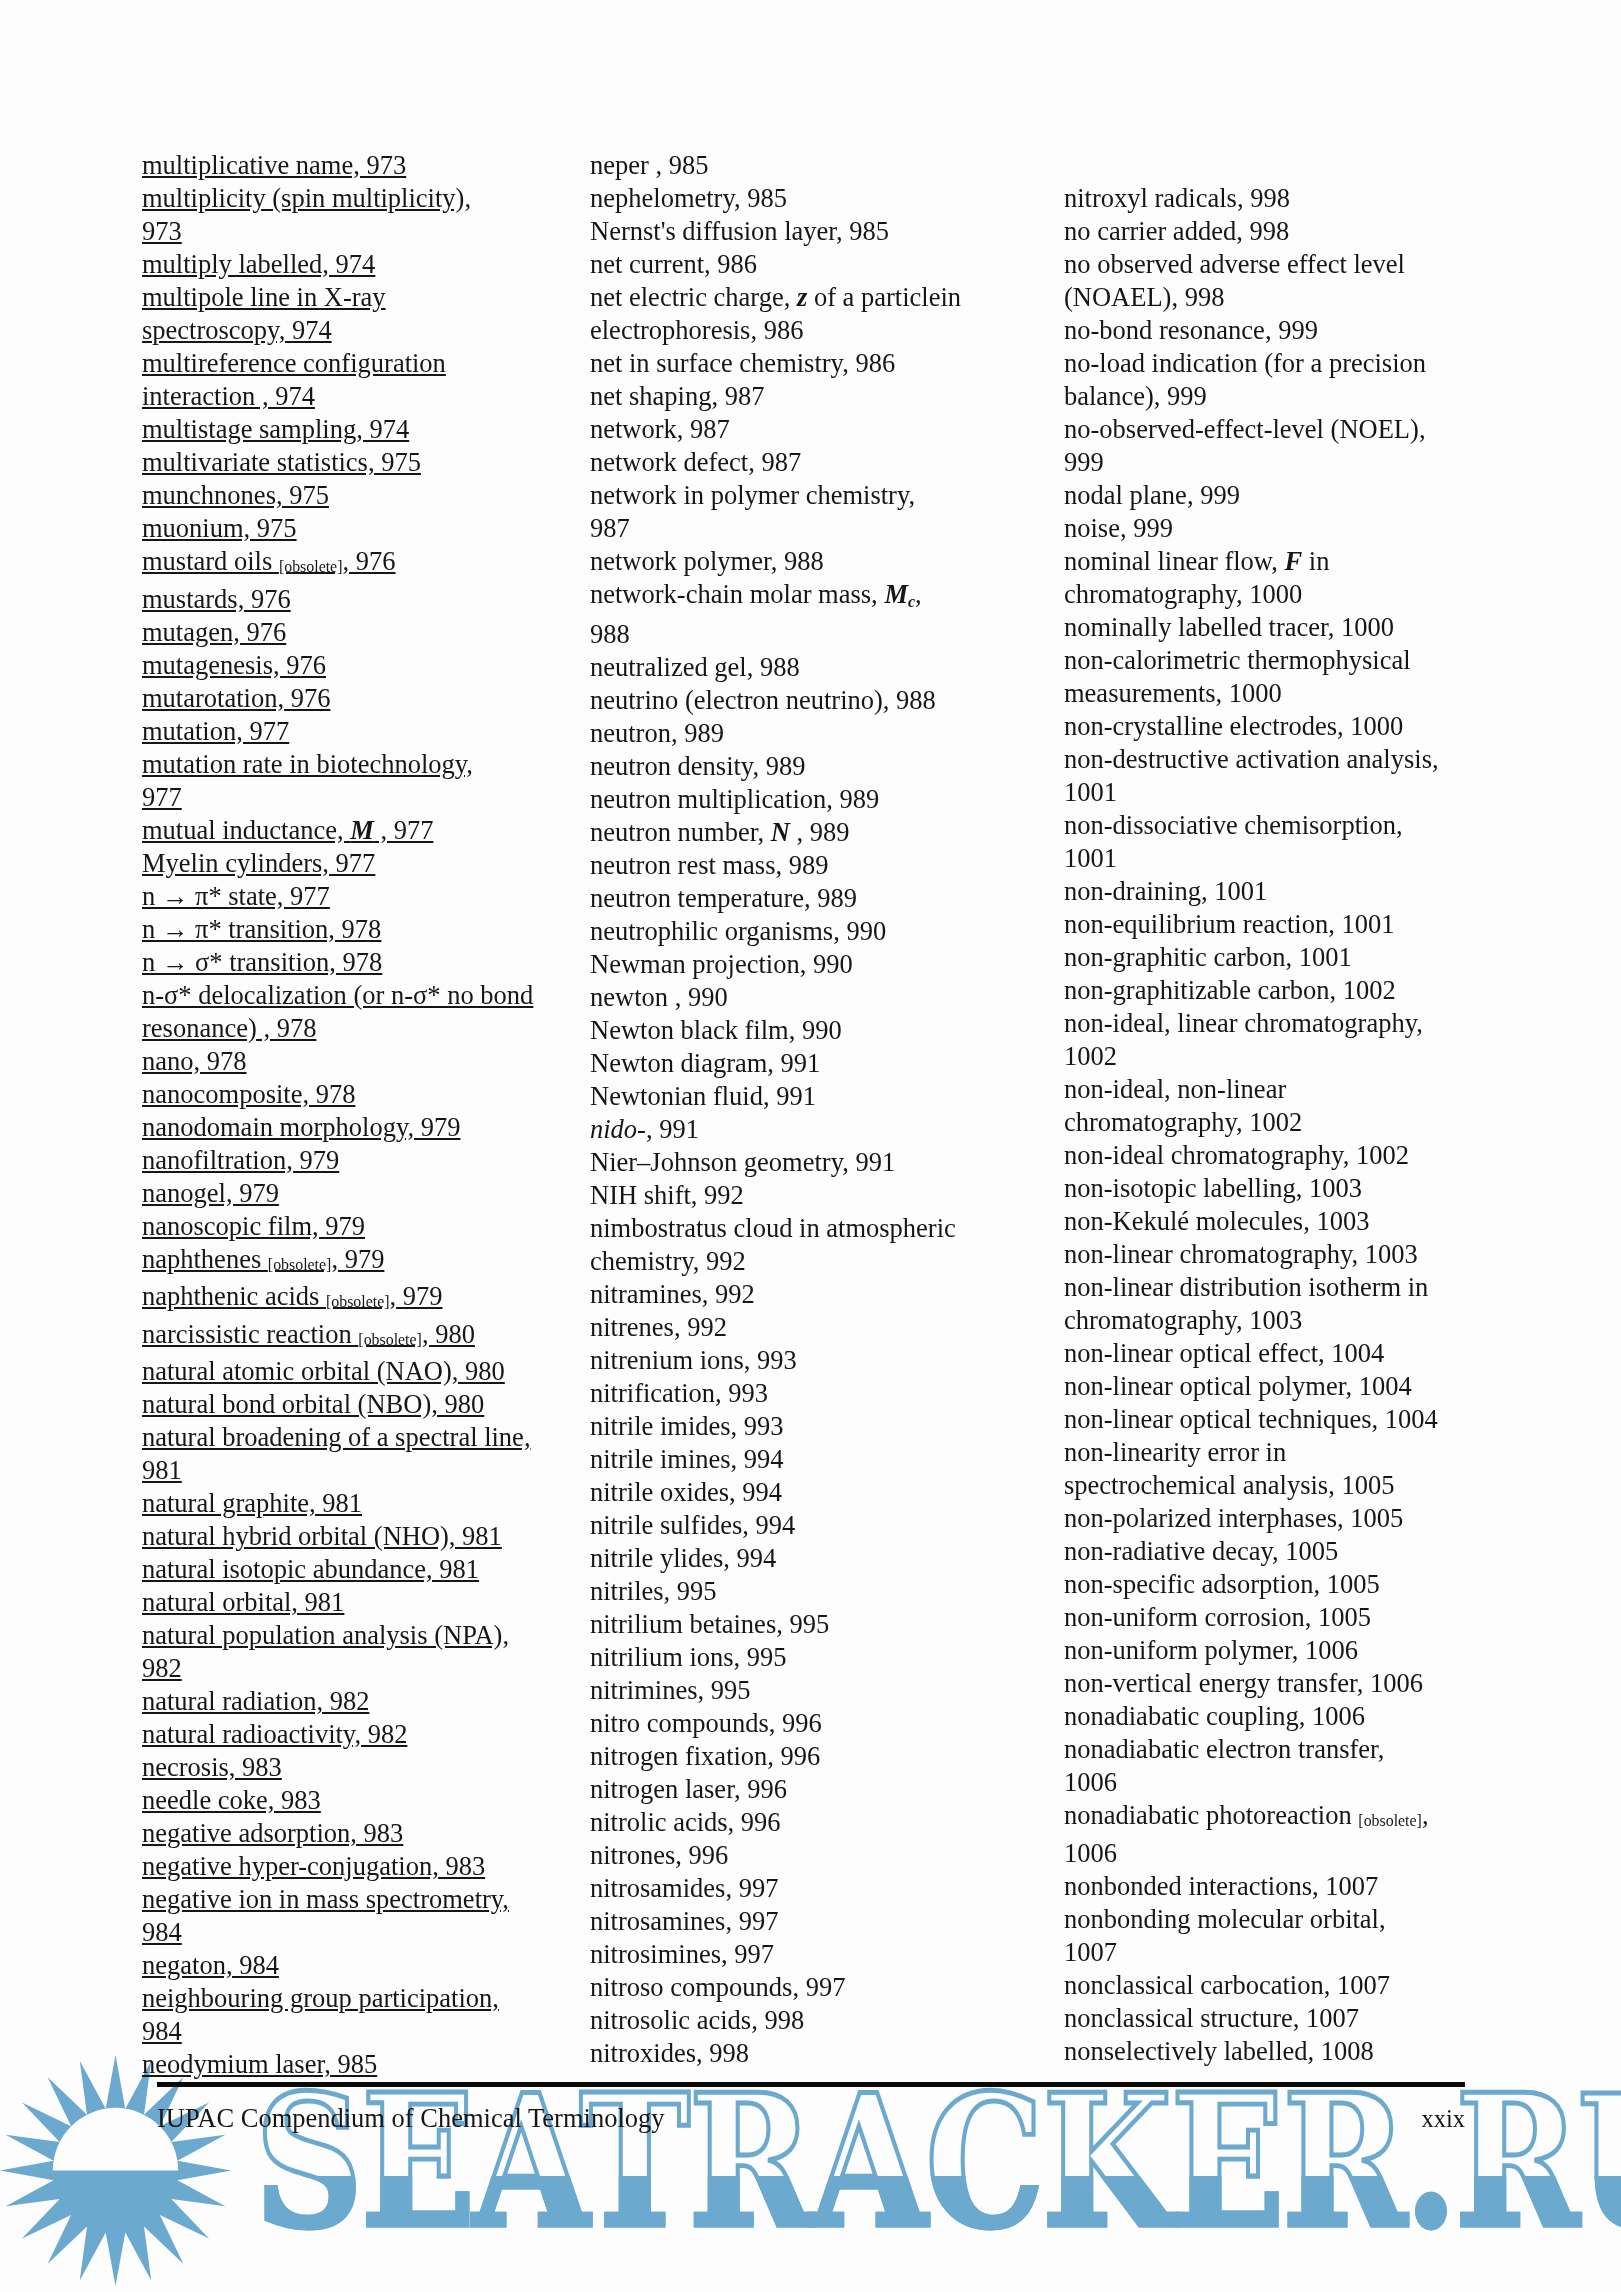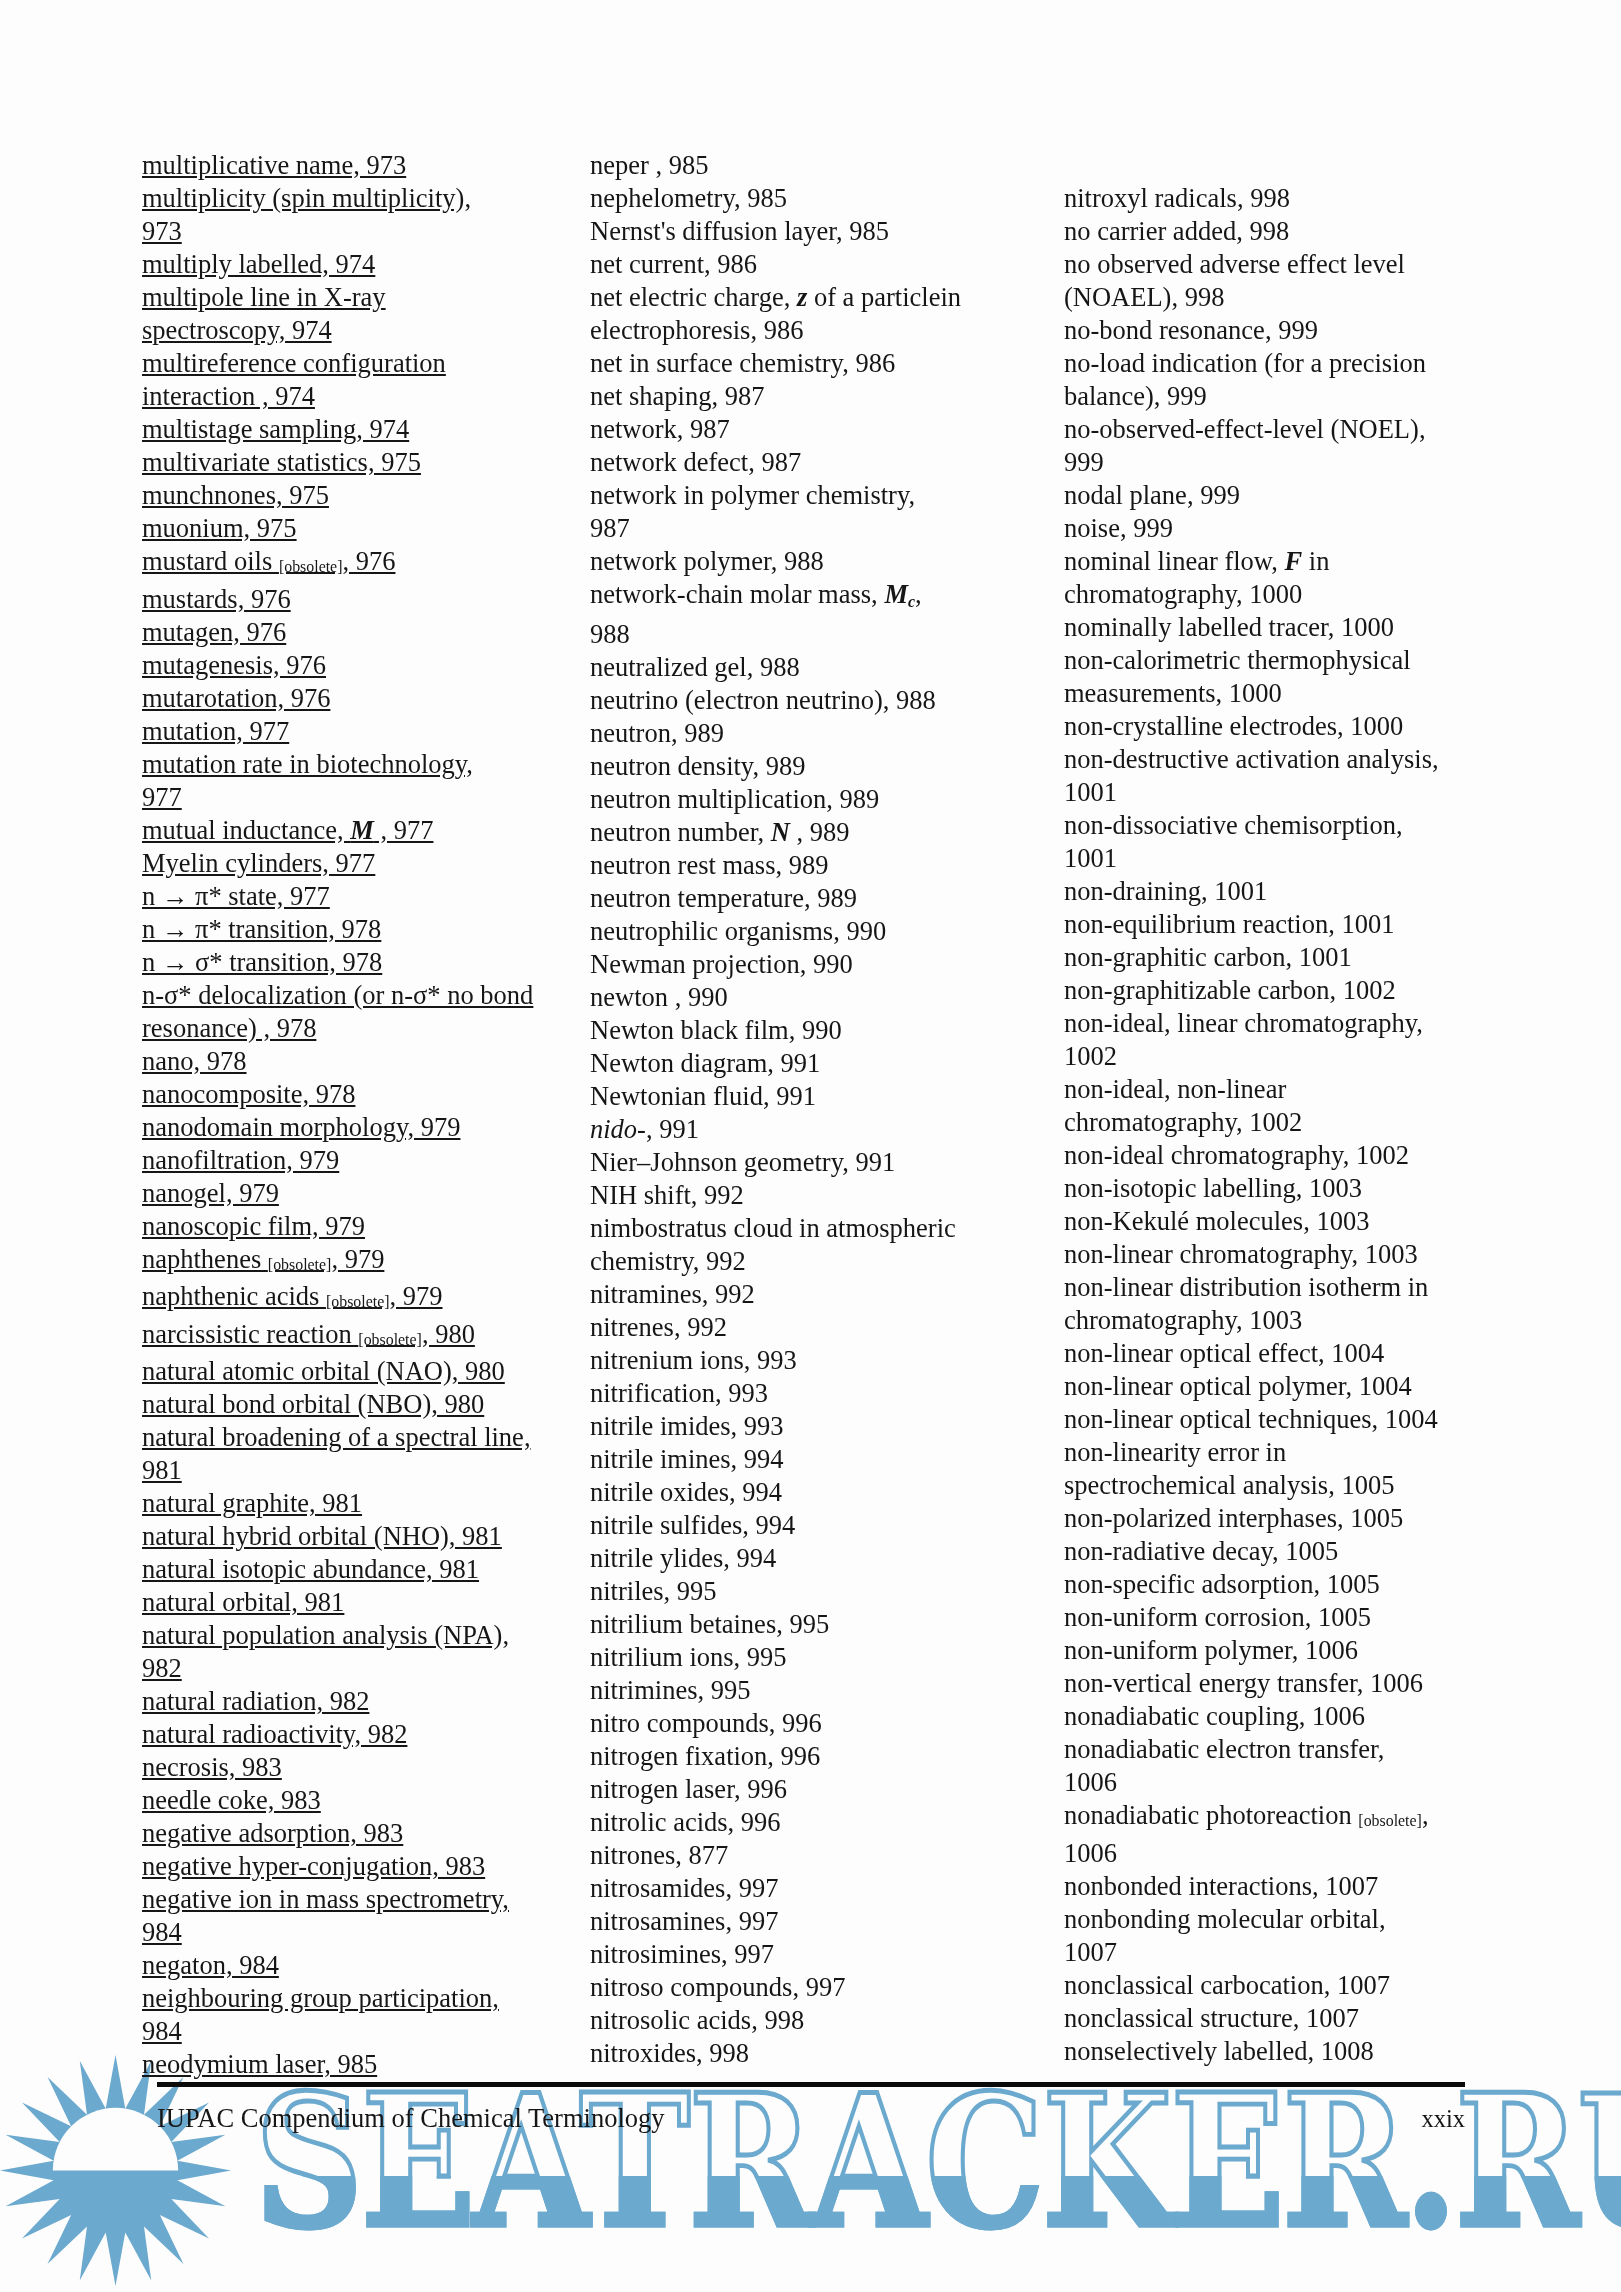--- a/index.html
+++ b/index.html
@@ -163,21 +163,21 @@
       <div class="line"><span class="seg-n">nitrile sulfides, 994</span></div>
       <div class="line"><span class="seg-n">nitrile ylides, 994</span></div>
       <div class="line"><span class="seg-n">nitriles, 995</span></div>
       <div class="line"><span class="seg-n">nitrilium betaines, 995</span></div>
       <div class="line"><span class="seg-n">nitrilium ions, 995</span></div>
       <div class="line"><span class="seg-n">nitrimines, 995</span></div>
       <div class="line"><span class="seg-n">nitro compounds, 996</span></div>
       <div class="line"><span class="seg-n">nitrogen fixation, 996</span></div>
       <div class="line"><span class="seg-n">nitrogen laser, 996</span></div>
       <div class="line"><span class="seg-n">nitrolic acids, 996</span></div>
-      <div class="line"><span class="seg-n">nitrones, 877</span></div>
+      <div class="line"><span class="seg-n">nitrones, 996</span></div>
       <div class="line"><span class="seg-n">nitrosamides, 997</span></div>
       <div class="line"><span class="seg-n">nitrosamines, 997</span></div>
       <div class="line"><span class="seg-n">nitrosimines, 997</span></div>
       <div class="line"><span class="seg-n">nitroso compounds, 997</span></div>
       <div class="line"><span class="seg-n">nitrosolic acids, 998</span></div>
       <div class="line"><span class="seg-n">nitroxides, 998</span></div>
     </div>
   <div class="col col-3">
       <div class="line"><span class="seg-n">nitroxyl radicals, 998</span></div>
       <div class="line"><span class="seg-n">no carrier added, 998</span></div>

